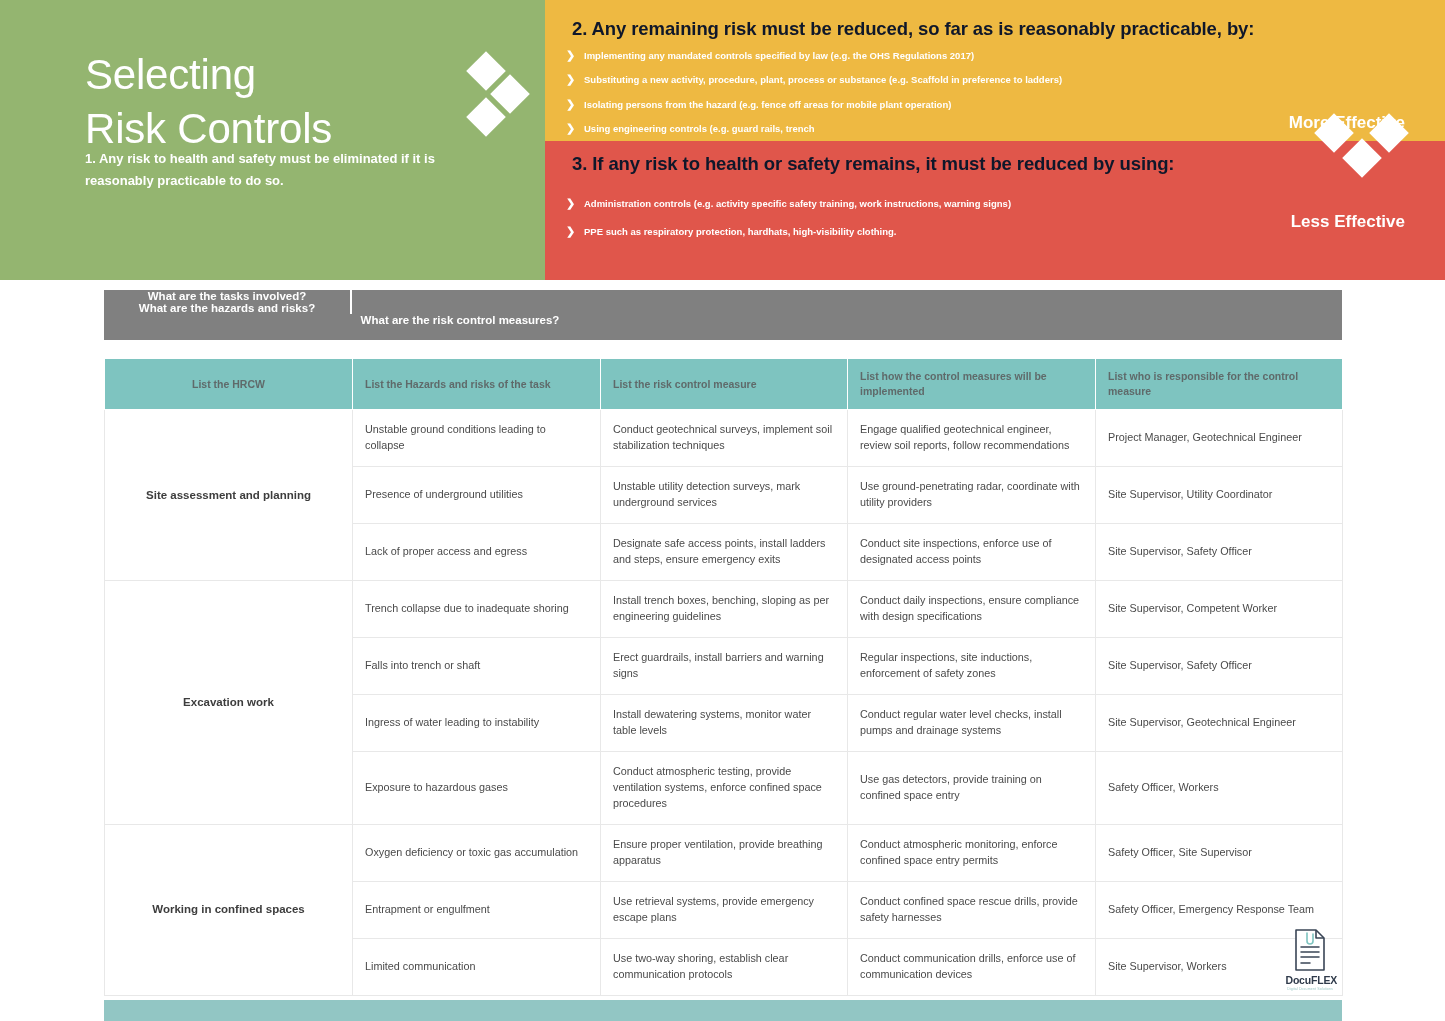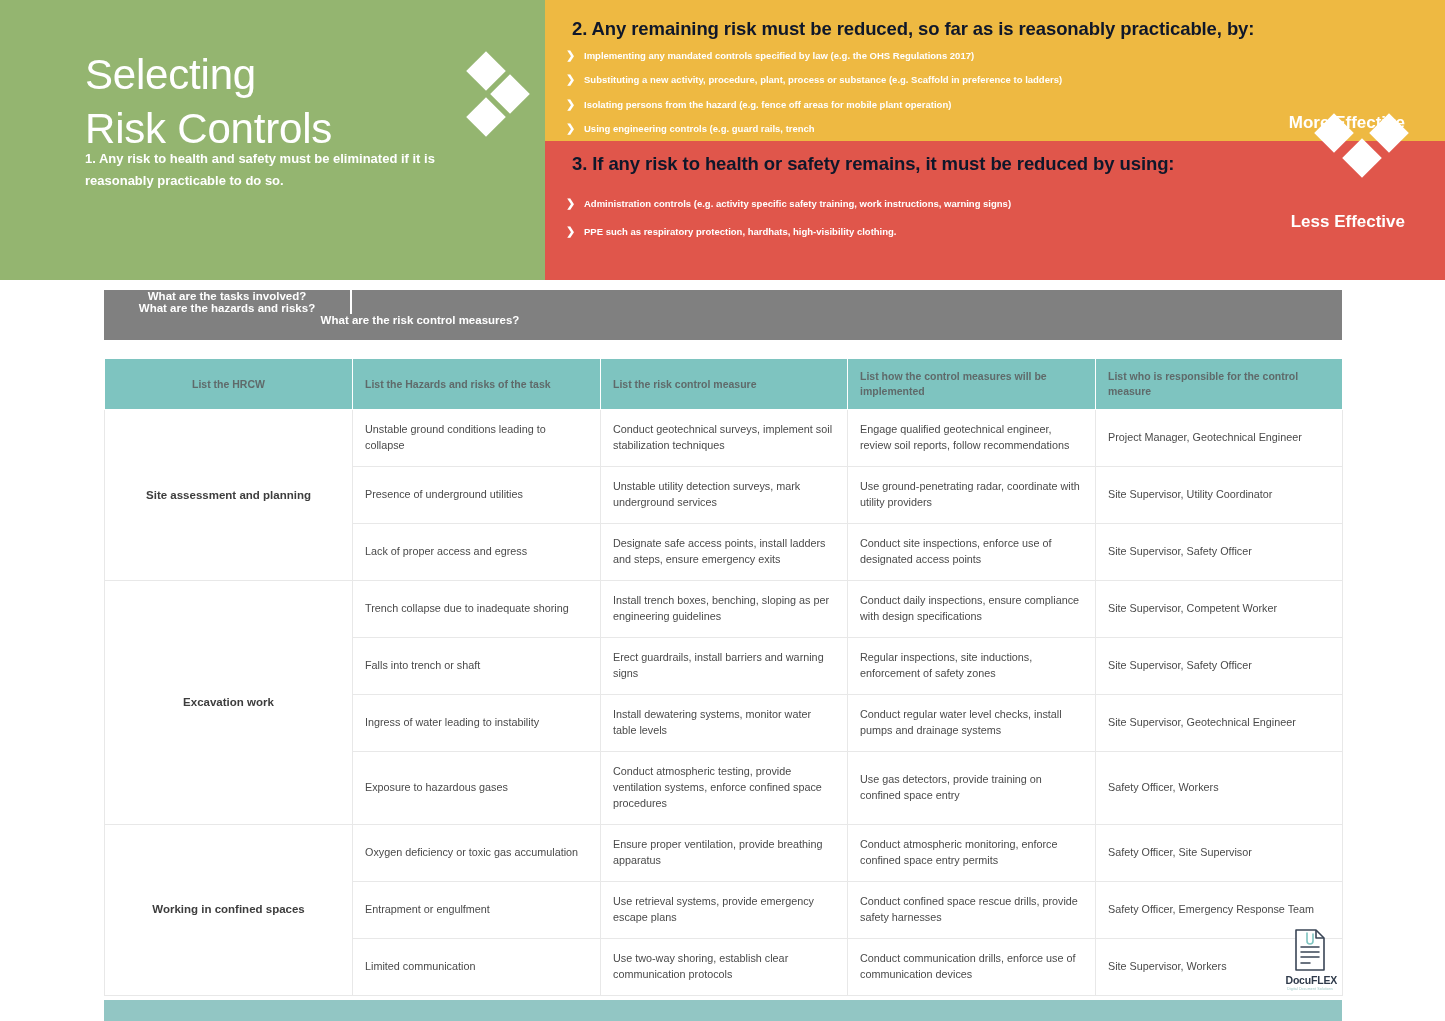--- a/index.html
+++ b/index.html
@@ -160,21 +160,21 @@
     justify-content: center;
     color: #ffffff;
     font-size: 11.5px;
     font-weight: bold;
     border-right: 2px solid #ffffff;
     text-align: center;
   }
   .grp-head .gh:last-child { border-right: none; }
   .gh.w1 { width: 248px; }
   .gh.w2 { width: 248px; }
-  .gh.w3 { width: 632px; }
+  .gh.w3 { width: 632px; margin-left: 40px; }
 
   table.risk {
     border-collapse: collapse;
     width: 1238px;
     table-layout: fixed;
   }
   table.risk col.c1 { width: 248px; }
   table.risk col.c2 { width: 248px; }
   table.risk col.c3 { width: 247px; }
   table.risk col.c4 { width: 248px; }

